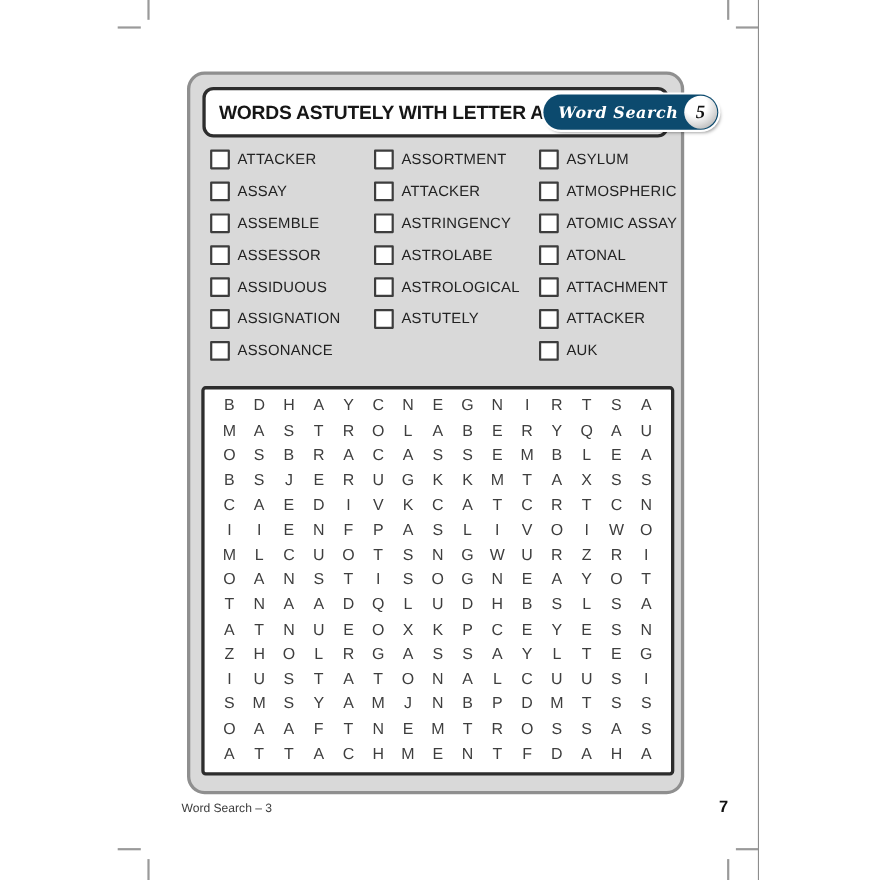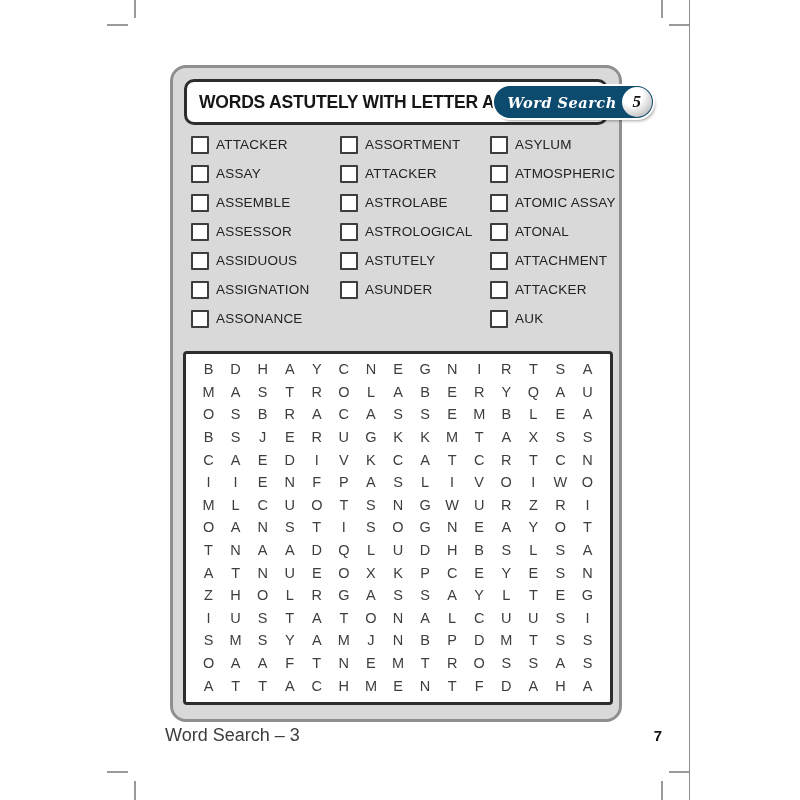--- a/index.html
+++ b/index.html
@@ -71,21 +71,21 @@
   .letter-cell {
     height:22.6px; display:flex; align-items:center; justify-content:center;
     font-size:14.5px; color:#3e3e3e;
   }
 
   
   .footer {
     position:absolute; left:165px; top:725px; width:497px;
     display:flex; justify-content:space-between; align-items:baseline;
   }
-  .footer-left { font-size:18px; color:#3c3c3c; }
+  .footer-left { font-size:11px; color:#3c3c3c; }
   .page-num { font-size:15px; font-weight:bold; color:#111111; }
 </style>
 </head>
 <body>
 
 <div class="page">
 
   <div class="crop" style="left:134px; top:0; width:2px; height:18px;"></div>
   <div class="crop" style="left:107px; top:24px; width:21px; height:2px;"></div>
   <div class="crop" style="left:661px; top:0; width:2px; height:18px;"></div>
@@ -143,33 +143,33 @@
           <div class="word-item">
             <span class="checkbox"></span>
             <span class="word-label">ASSORTMENT</span>
           </div>
           <div class="word-item">
             <span class="checkbox"></span>
             <span class="word-label">ATTACKER</span>
           </div>
           <div class="word-item">
             <span class="checkbox"></span>
+            <span class="word-label">ASTRINGENCY</span>
+          </div>
+          <div class="word-item">
+            <span class="checkbox"></span>
             <span class="word-label">ASTROLABE</span>
           </div>
           <div class="word-item">
             <span class="checkbox"></span>
             <span class="word-label">ASTROLOGICAL</span>
           </div>
           <div class="word-item">
             <span class="checkbox"></span>
             <span class="word-label">ASTUTELY</span>
-          </div>
-          <div class="word-item">
-            <span class="checkbox"></span>
-            <span class="word-label">ASUNDER</span>
           </div>
         </div>
         <div class="word-col c3">
           <div class="word-item">
             <span class="checkbox"></span>
             <span class="word-label">ASYLUM</span>
           </div>
           <div class="word-item">
             <span class="checkbox"></span>
             <span class="word-label">ATMOSPHERIC</span>

